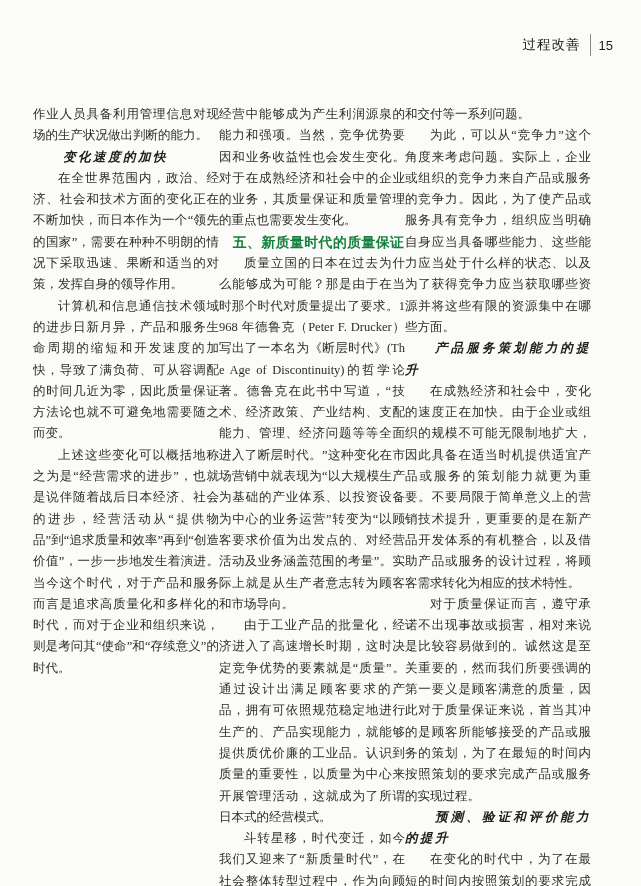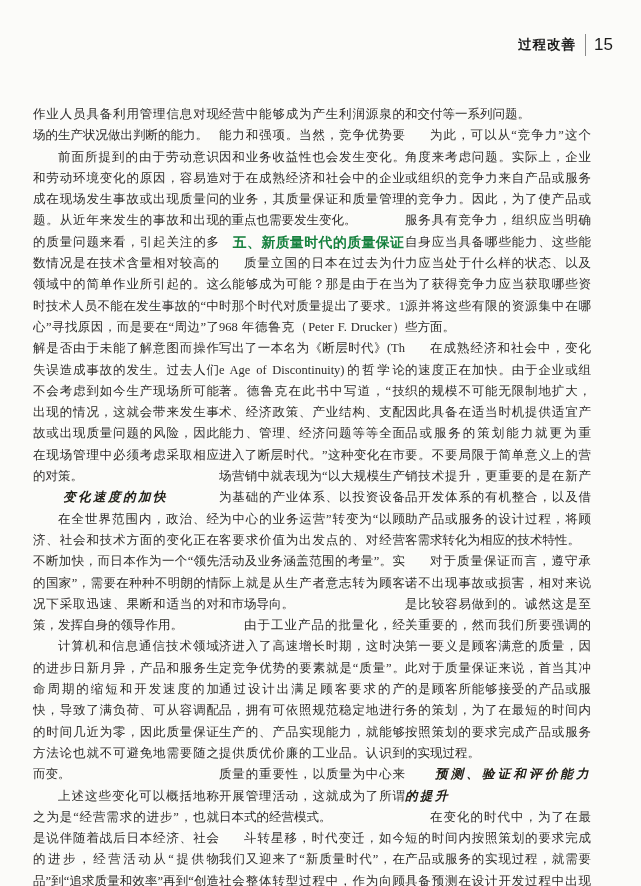--- a/index.html
+++ b/index.html
@@ -20,34 +20,34 @@
   .running-head {
     position: absolute;
     top: 33px;
     right: 28px;
     display: flex;
     align-items: center;
     height: 24px;
   }
   .running-head .rh-title {
     font-family: "Liberation Sans", sans-serif;
-    font-weight: bold;
+    font-weight: normal;
     font-size: 13.5px;
     letter-spacing: 1px;
     color: #1c1c1c;
   }
   .running-head .rh-divider {
     width: 1px;
     height: 22px;
     background: #8a8a8a;
     margin: 0 8px 0 9px;
   }
   .running-head .rh-pagenum {
     font-family: "Liberation Sans", sans-serif;
-    font-size: 17px;
+    font-size: 13px;
     color: #1c1c1c;
   }
   
   .columns {
     position: absolute;
     top: 104px;
     left: 33px;
     display: flex;
     height: 788px;
     overflow: hidden;
@@ -91,40 +91,40 @@
   <div class="running-head">
     <span class="rh-title">过程改善</span>
     <span class="rh-divider"></span>
     <span class="rh-pagenum">15</span>
   </div>
 
   <div class="columns">
 
     <div class="col">
       <p class="cont">作业人员具备利用管理信息对现场的生产状况做出判断的能力。</p>
-      <p class="para">前面所提到的由于劳动意识和劳动环境变化的原因，容易造成在现场发生事故或出现质量问题。从近年来发生的事故和出现的质量问题来看，引起关注的多数情况是在技术含量相对较高的领域中的简单作业所引起的。这时技术人员不能在发生事故的“中心”寻找原因，而是要在“周边”了解是否由于未能了解意图而操作失误造成事故的发生。过去人们不会考虑到如今生产现场所可能出现的情况，这就会带来发生事故或出现质量问题的风险，因此在现场管理中必须考虑采取相应的对策。</p>
       <p class="kai-heading">变化速度的加快</p>
       <p class="para">在全世界范围内，政治、经济、社会和技术方面的变化正在不断加快，而日本作为一个“领先的国家”，需要在种种不明朗的情况下采取迅速、果断和适当的对策，发挥自身的领导作用。</p>
       <p class="para">计算机和信息通信技术领域的进步日新月异，产品和服务生命周期的缩短和开发速度的加快，导致了满负荷、可从容调配的时间几近为零，因此质量保证方法论也就不可避免地需要随之而变。</p>
       <p class="para">上述这些变化可以概括地称之为是“经营需求的进步”，也就是说伴随着战后日本经济、社会的进步，经营活动从“提供物品”到“追求质量和效率”再到“创造价值”，一步一步地发生着演进。当今这个时代，对于产品和服务而言是追求高质量化和多样化的时代，而对于企业和组织来说，则是考问其“使命”和“存续意义”的时代。</p>
 
     </div>
 
     <div class="col">
       <p class="cont">经营中能够成为产生利润源泉的能力和强项。当然，竞争优势要因和业务收益性也会发生变化。对于在成熟经济和社会中的企业的业务，其质量保证和质量管理的重点也需要发生变化。</p>
       <p class="red-heading">五、新质量时代的质量保证</p>
       <p class="para">质量立国的日本在过去为什么能够成为可能？那是由于在当时那个时代对质量提出了要求。1968 年德鲁克（Peter F. Drucker）写出了一本名为《断层时代》(The Age of Discontinuity)的哲学论著。德鲁克在此书中写道，“技术、经济政策、产业结构、支配能力、管理、经济问题等等全面进入了断层时代。”这种变化在市场营销中就表现为“以大规模生产为基础的产业体系、以投资设备为中心的业务运营”转变为“以顾客要求价值为出发点的、对经营活动及业务涵盖范围的考量”。实际上就是从生产者意志转为顾客和市场导向。</p>
       <p class="para">由于工业产品的批量化，经济进入了高速增长时期，这时决定竞争优势的要素就是“质量”。通过设计出满足顾客要求的产品，拥有可依照规范稳定地进行生产的、产品实现能力，就能够提供质优价廉的工业品。认识到质量的重要性，以质量为中心来开展管理活动，这就成为了所谓日本式的经营模式。</p>
       <p class="para">斗转星移，时代变迁，如今我们又迎来了“新质量时代”，在社会整体转型过程中，作为向顾客提供有价值的、可接受的产品与服务的关键，应当如何实现有效的过程管理和质量保证呢？姑且归纳如下：</p>
 
     </div>
 
     <div class="col">
       <p class="cont">和交付等一系列问题。</p>
       <p class="para">为此，可以从“竞争力”这个角度来考虑问题。实际上，企业或组织的竞争力来自产品或服务的竞争力。因此，为了使产品或服务具有竞争力，组织应当明确自身应当具备哪些能力、这些能力应当处于什么样的状态、以及为了获得竞争力应当获取哪些资源并将这些有限的资源集中在哪些方面。</p>
+      <p class="kai-heading">产品服务策划能力的提升</p>
       <p class="para">在成熟经济和社会中，变化的速度正在加快。由于企业或组织的规模不可能无限制地扩大，因此具备在适当时机提供适宜产品或服务的策划能力就更为重要。不要局限于简单意义上的营销技术提升，更重要的是在新产品开发体系的有机整合，以及借助产品或服务的设计过程，将顾客需求转化为相应的技术特性。</p>
       <p class="para">对于质量保证而言，遵守承诺不出现事故或损害，相对来说是比较容易做到的。诚然这是至关重要的，然而我们所要强调的第一要义是顾客满意的质量，因此对于质量保证来说，首当其冲的是顾客所能够接受的产品或服务的策划，为了在最短的时间内按照策划的要求完成产品或服务的实现过程。</p>
       <p class="kai-heading">预测、验证和评价能力的提升</p>
       <p class="para">在变化的时代中，为了在最短的时间内按照策划的要求完成产品或服务的实现过程，就需要具备预测在设计开发过程中出现的设计缺陷和质量缺陷的预测技术，而且还需要具备高水准的检测和评价的能力。</p>
 
     </div>
 
   </div>
 </div>
 

